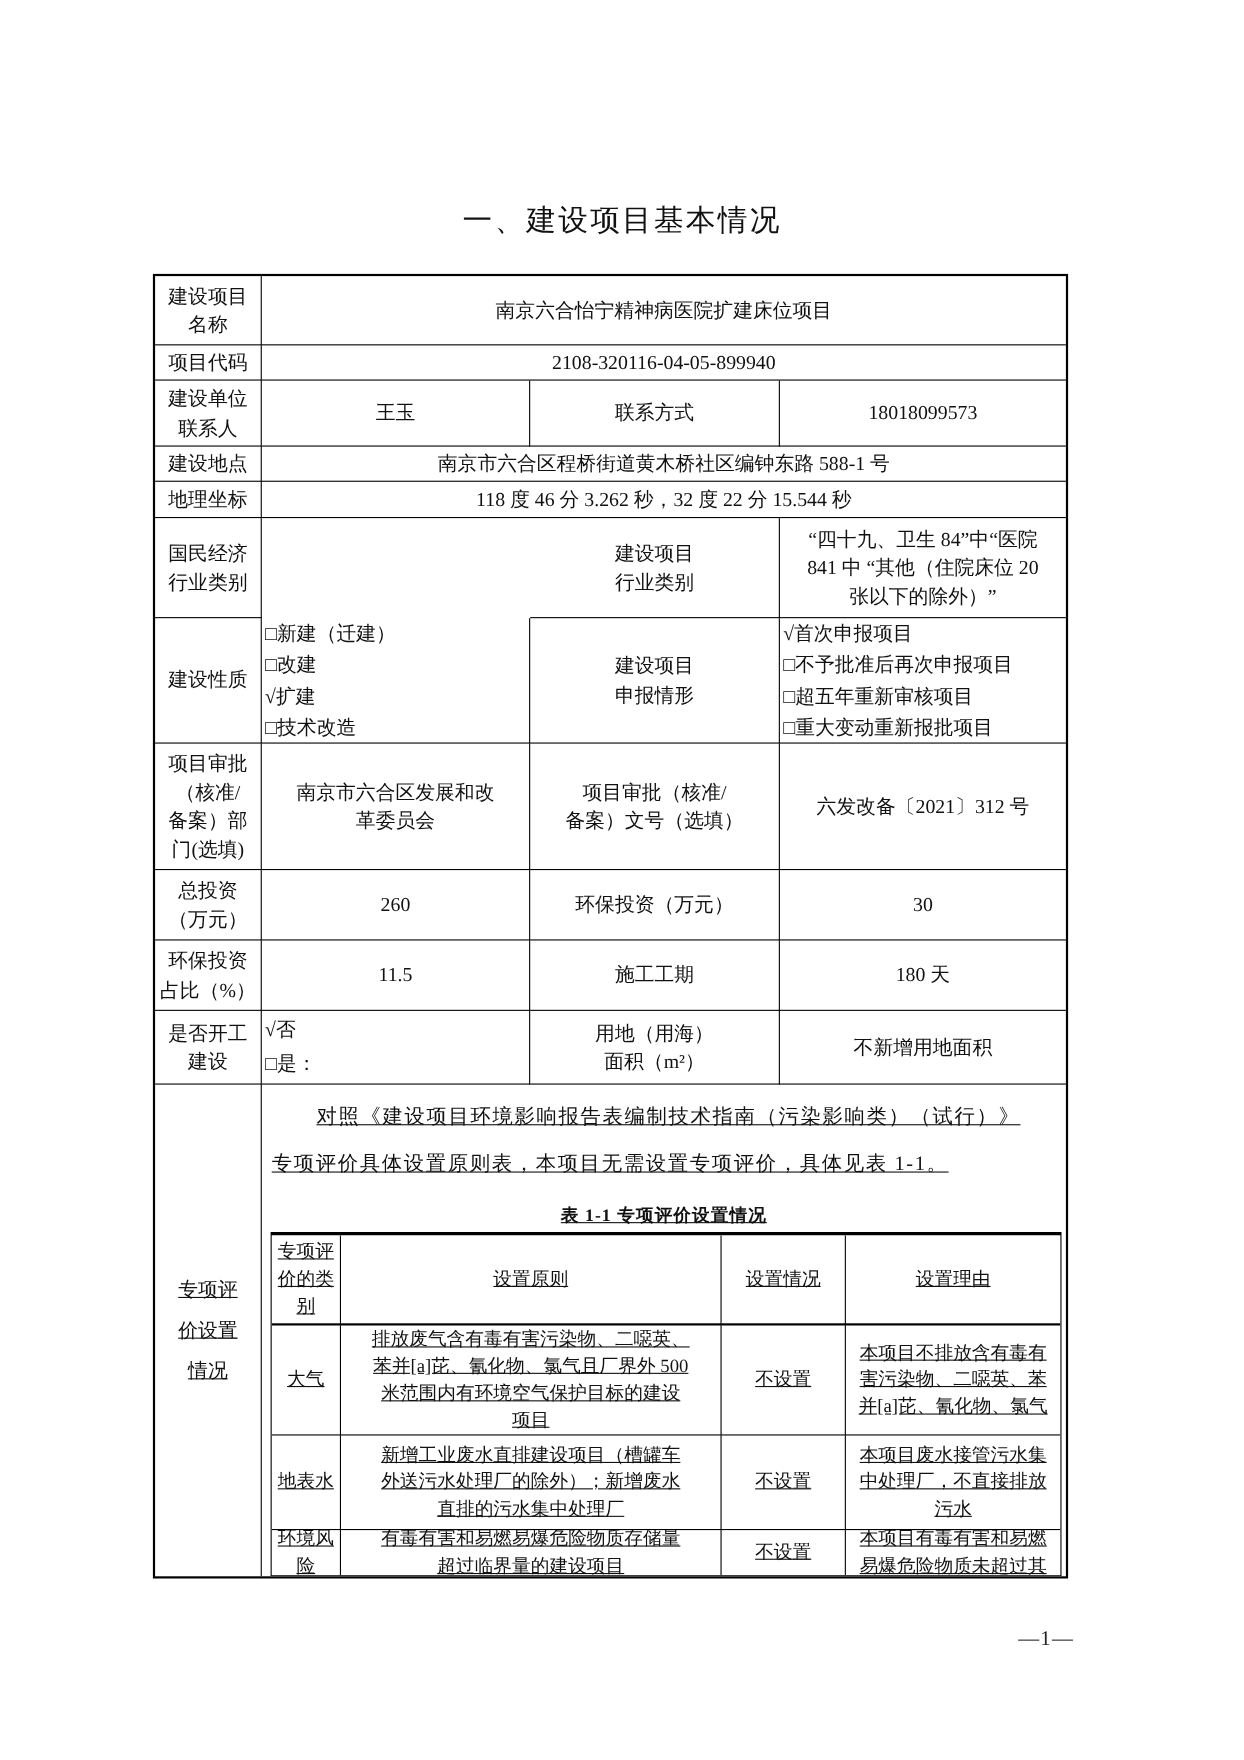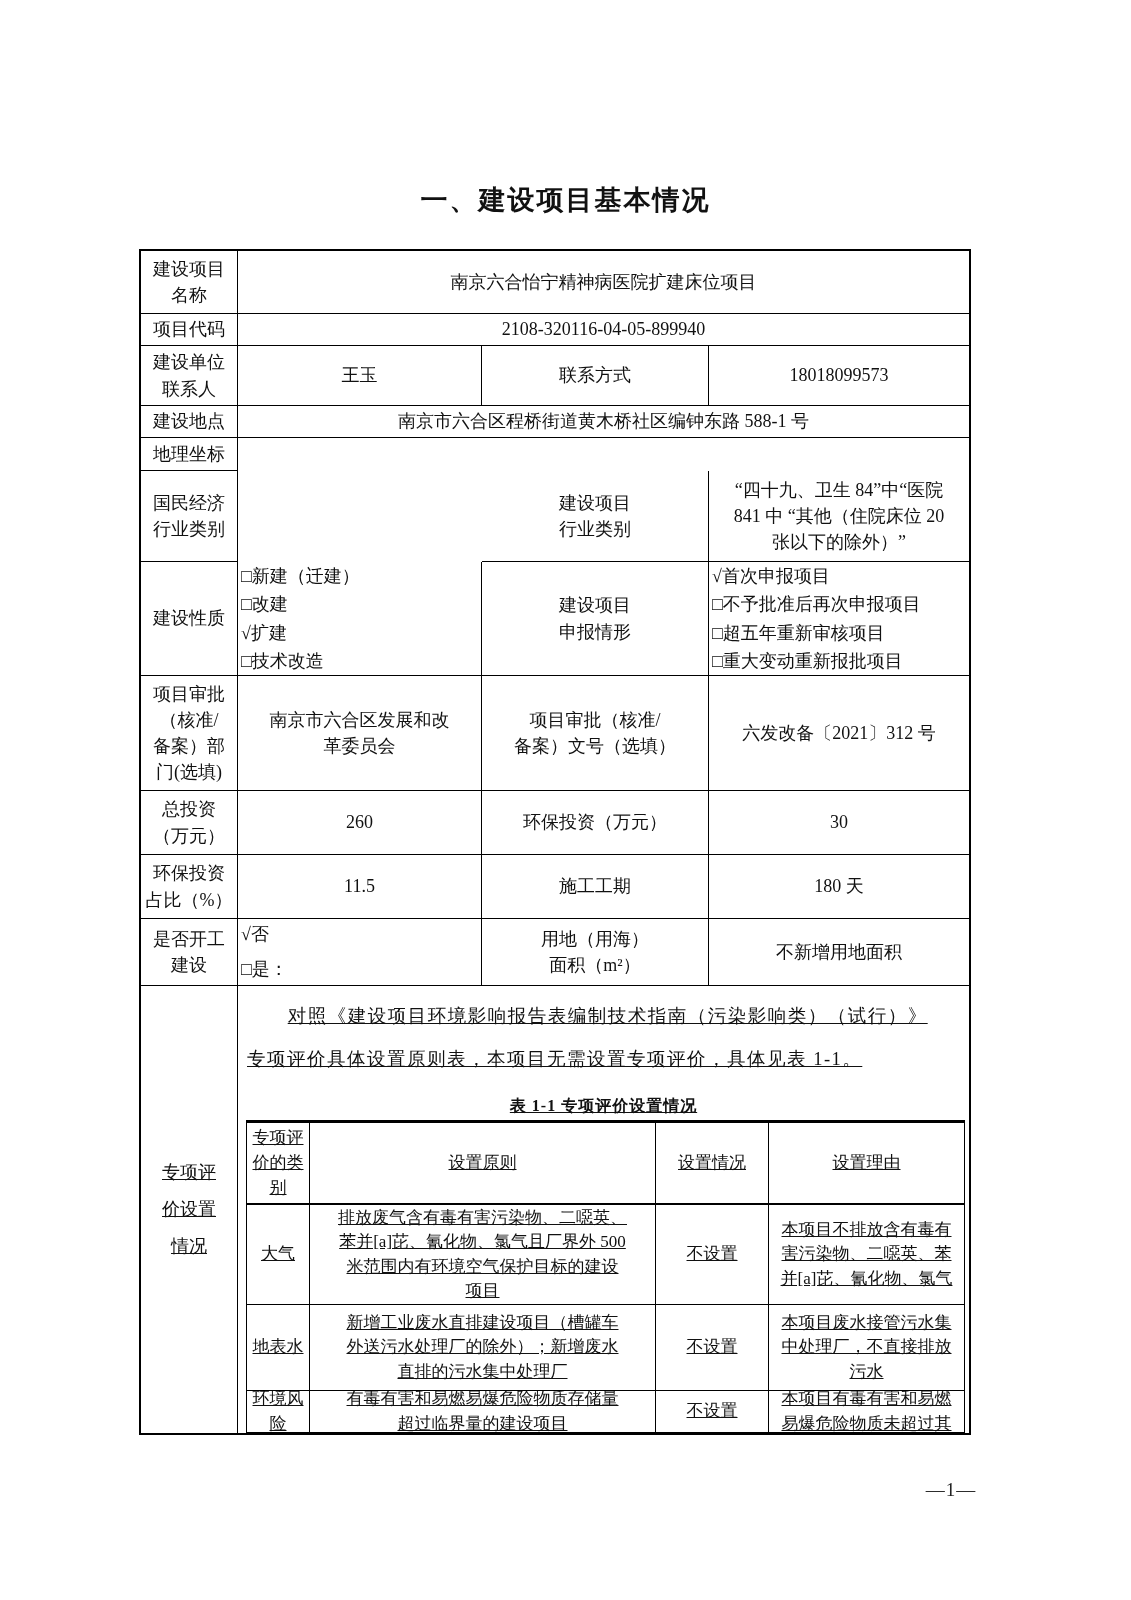--- a/index.html
+++ b/index.html
@@ -3,40 +3,40 @@
 <meta charset="utf-8">
 <style>
   html,body{margin:0;padding:0;background:#fff;}
   .page{
     position:relative;width:1131px;height:1600px;background:#fff;
     font-family:"Liberation Serif","DejaVu Serif",serif;color:#111;
     overflow:hidden;
   }
   .doc-title{
     position:absolute;top:182px;left:0;width:100%;text-align:center;
-    font-size:27px;font-weight:bold;letter-spacing:2px;
+    font-size:27px;font-weight:normal;letter-spacing:2px;
   }
   .main-grid{
     position:absolute;left:139px;top:249px;
     display:grid;
     grid-template-columns:97px 244px 227px 260px;
     grid-template-rows:63px 32px 60px 32px 33px 91px 114px 115px 64px 64px 67px 447px;
     border:2px solid #000;
     font-size:18px;line-height:1.45;
   }
   .cell{
     display:flex;align-items:center;justify-content:center;
     text-align:center;white-space:pre-line;overflow:hidden;
     border-right:1px solid #000;border-bottom:1px solid #000;
     padding:0 2px;box-sizing:border-box;
   }
   .cell.no-r{border-right:none;}
   .cell.no-b{border-bottom:none;text-decoration:underline;}
   .opts{
-    flex-direction:column;align-items:flex-start;justify-content:space-between;
+    flex-direction:column;align-items:flex-start;justify-content:center;
     text-align:left;line-height:1.58;padding-left:3px;
   }
   .started-opts{line-height:1.7;}
   .vlabel{line-height:2.05;}
   .special-cell{
     display:flex;flex-direction:column;align-items:stretch;justify-content:flex-start;
     padding:0;white-space:normal;text-align:left;
   }
   .para{
     margin:9px 5px 0 9px;text-indent:2.2em;white-space:pre-line;
@@ -84,20 +84,21 @@
     <div class="cell" style="grid-area:3/1/4/2">建设单位
 联系人</div>
     <div class="cell" style="grid-area:3/2/4/3">王玉</div>
     <div class="cell" style="grid-area:3/3/4/4">联系方式</div>
     <div class="cell no-r" style="grid-area:3/4/4/5">18018099573</div>
 
     <div class="cell" style="grid-area:4/1/5/2">建设地点</div>
     <div class="cell no-r" style="grid-area:4/2/5/5">南京市六合区程桥街道黄木桥社区编钟东路 588-1 号</div>
 
     <div class="cell" style="grid-area:5/1/6/2">地理坐标</div>
+    <div class="cell no-r" style="grid-area:5/2/6/5">118 度 46 分 3.262 秒，32 度 22 分 15.544 秒</div>
 
     <div class="cell" style="grid-area:6/1/7/2">国民经济
 行业类别</div>
     <div class="cell" style="grid-area:6/3/7/4">建设项目
 行业类别</div>
     <div class="cell no-r" style="grid-area:6/4/7/5">“四十九、卫生 84”中“医院
 841 中 “其他（住院床位 20
 张以下的除外）”</div>
 
     <div class="cell" style="grid-area:7/1/8/2">建设性质</div>

